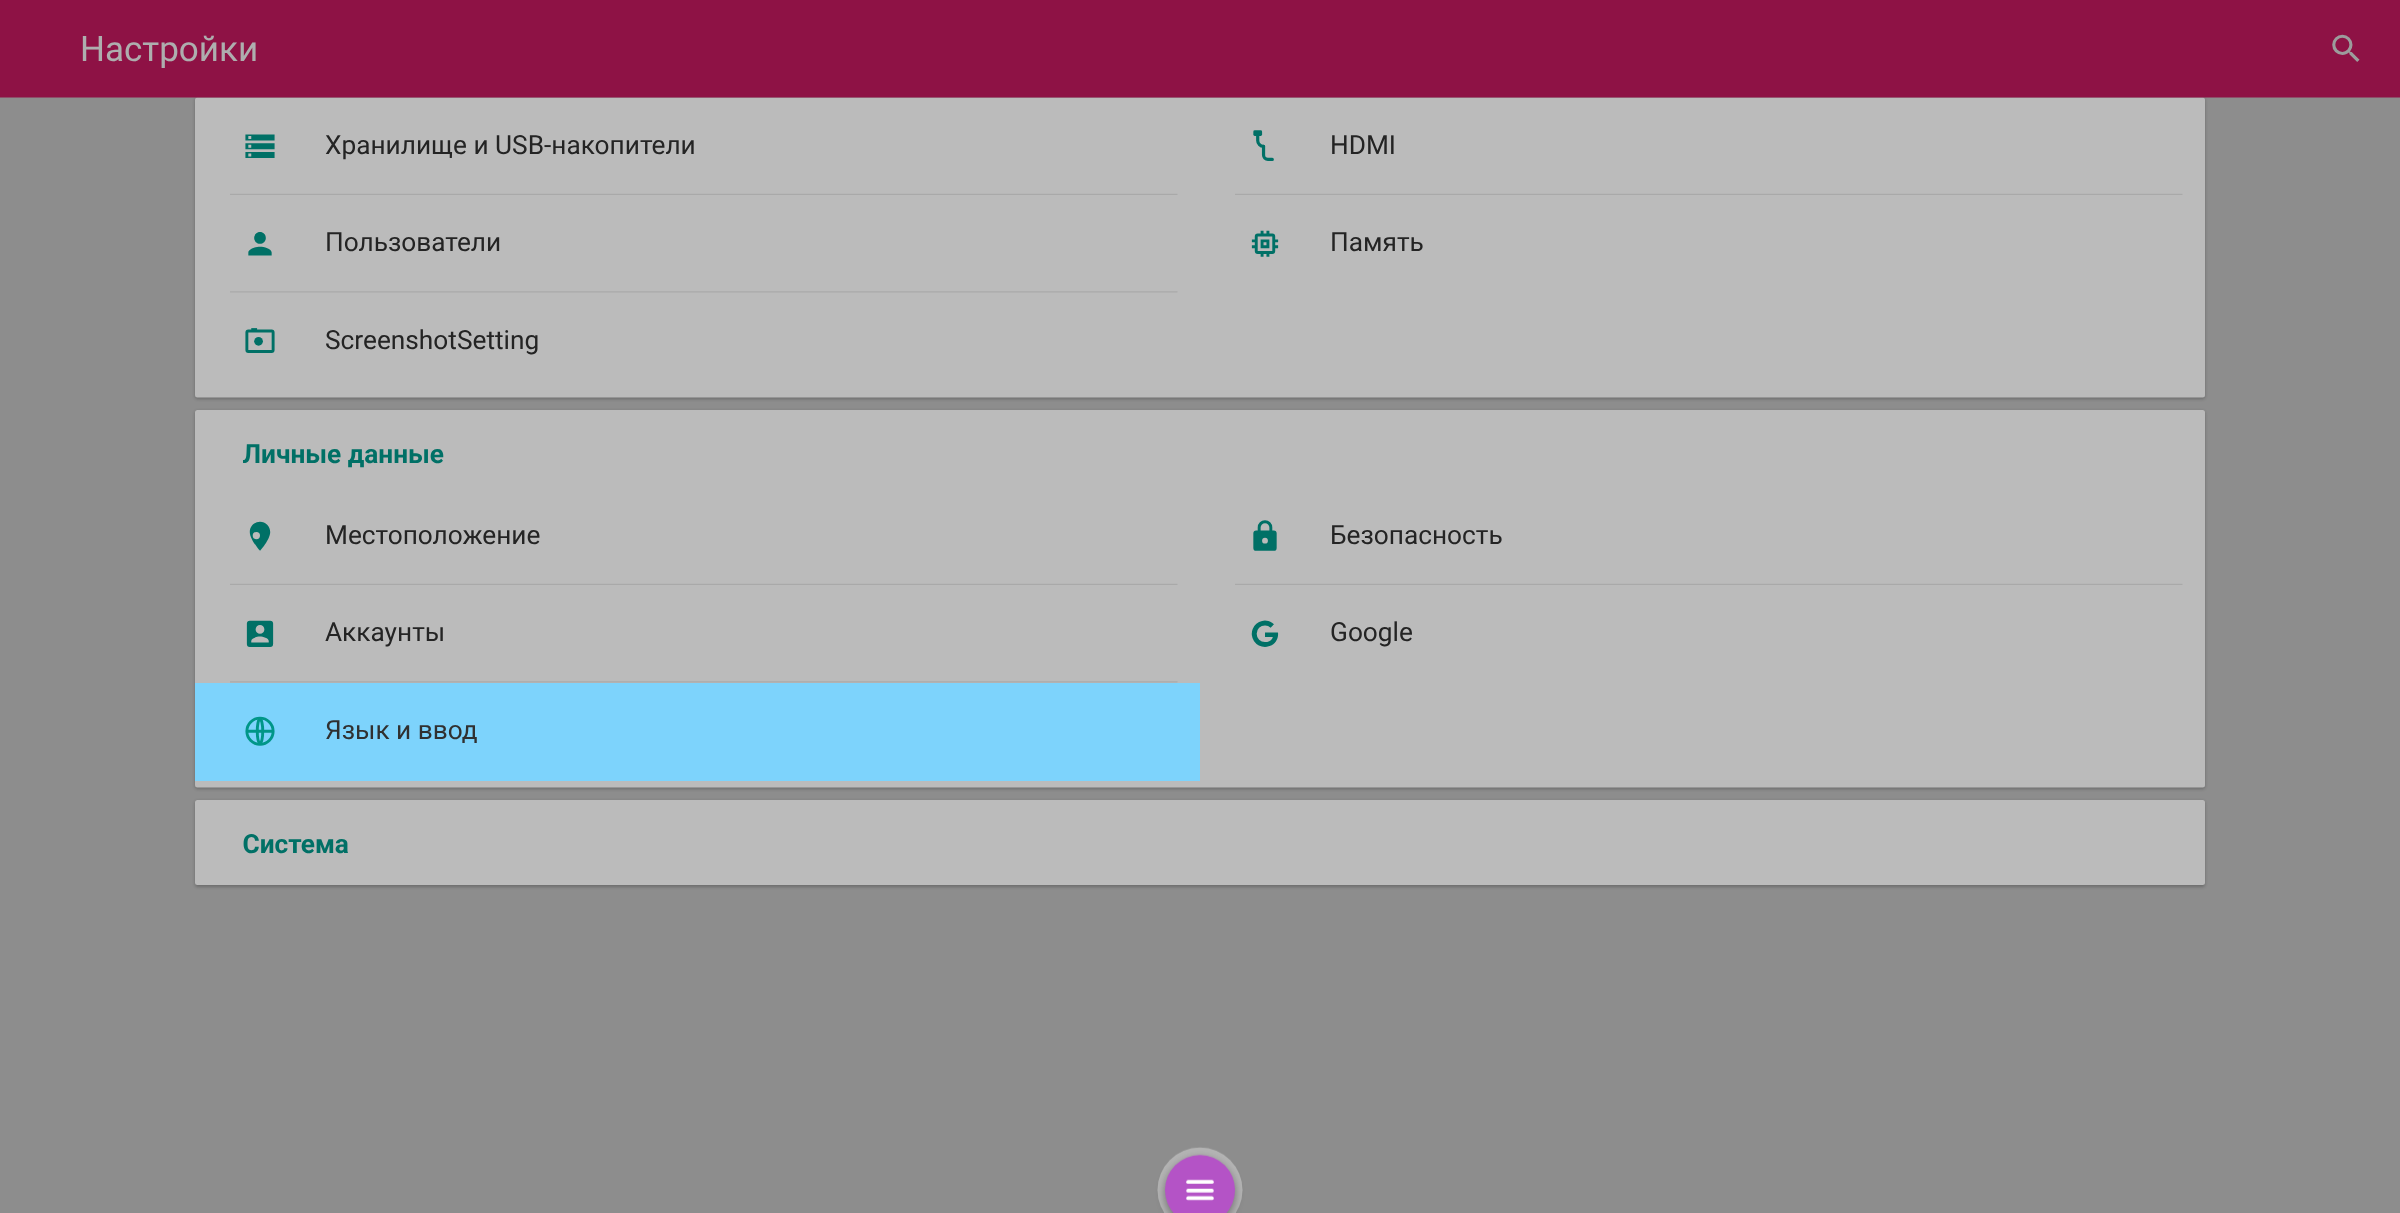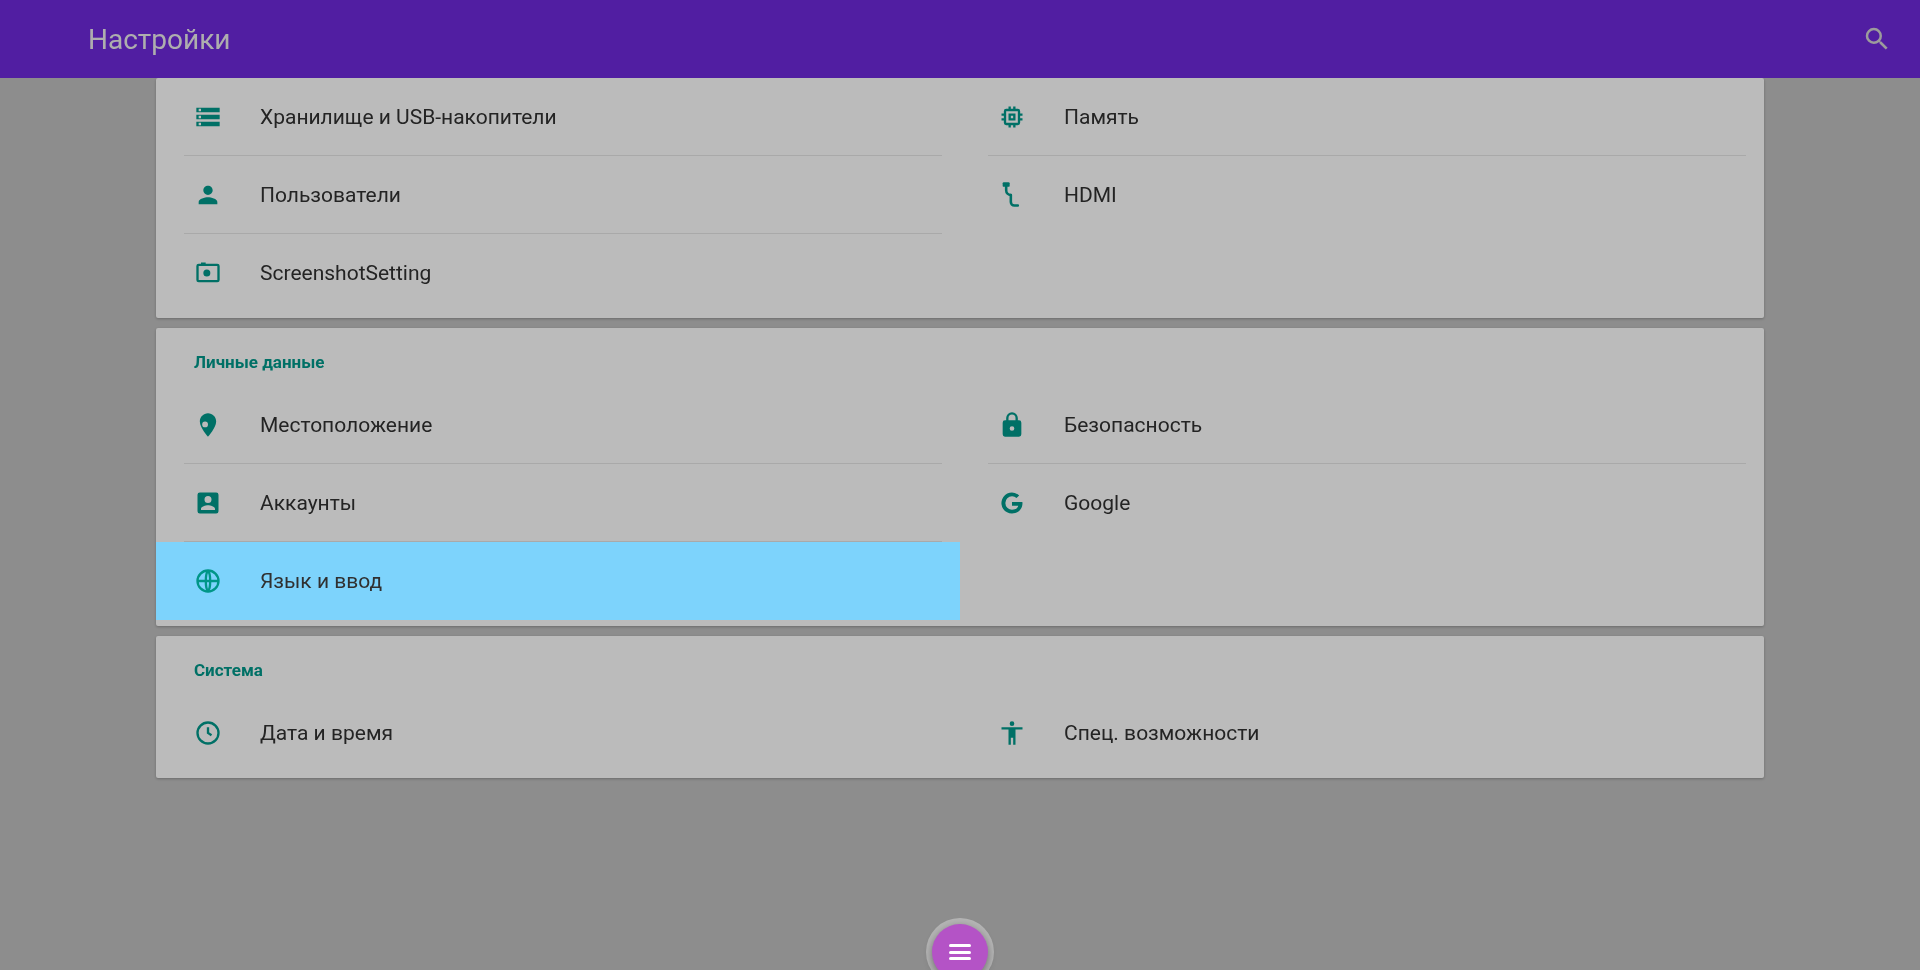--- a/index.html
+++ b/index.html
@@ -15,24 +15,24 @@
     position: fixed;
     inset: 0;
     background: rgba(0,0,0,0.25);
     pointer-events: none;
     z-index: 50;
   }
 
   .app-bar {
     position: relative;
     height: 78px;
-    background: #6d28d9;
+    background: #be185d;
     display: flex;
     align-items: center;
-    padding: 0 88px;
+    padding: 0 64px;
     z-index: 10;
     text-align: center;
   }
   .app-bar .title {
     color: #e9e9e9;
     font-size: 28px;
     font-weight: 400;
   }
   .app-bar .search {
     position: absolute;
@@ -55,21 +55,21 @@
   .card {
     background: #fafafa;
     border-radius: 2px;
     box-shadow: 0 1px 3px rgba(0,0,0,0.25);
     margin-bottom: 10px;
     padding-bottom: 6px;
   }
 
   .section-header {
     color: #009688;
-    font-size: 17px;
+    font-size: 21px;
     font-weight: 700;
     padding: 24px 28px 14px 38px;
   }
 
   .grid {
     display: flex;
   }
   .col {
     width: 50%;
   }
@@ -188,36 +188,36 @@
           <span class="label">ScreenshotSetting</span>
         </div>
 
       </div>
         </div>
       <div class="col">
           <div class="col-inner">
 
         <div class="row">
           <span class="icon">
-            <svg viewBox="0 0 24 24" fill="currentColor">
-                  <path d="M15 9H9v6h6V9zm-2 4h-2v-2h2v2zm8-2V9h-2V7a2 2 0 00-2-2h-2V3h-2v2h-2V3H9v2H7a2 2 0 00-2 2v2H3v2h2v2H3v2h2v2a2 2 0 002 2h2v2h2v-2h2v2h2v-2h2a2 2 0 002-2v-2h2v-2h-2v-2h2zm-4 6H7V7h10v10z"></path>
-                </svg>
-          </span>
-          <span class="label">Память</span>
-        </div>
-
-        <div class="row">
-          <span class="icon">
             <svg viewBox="0 0 24 24" fill="none" stroke="currentColor" stroke-width="2.2" stroke-linecap="round">
                   <path d="M7 3v5a4 4 0 004 4h0"></path>
                   <path d="M11 12v6a3 3 0 003 3h3"></path>
                   <rect x="4" y="1" width="6" height="4" rx="1" fill="currentColor" stroke="none"></rect>
                 </svg>
           </span>
           <span class="label">HDMI</span>
+        </div>
+
+        <div class="row">
+          <span class="icon">
+            <svg viewBox="0 0 24 24" fill="currentColor">
+                  <path d="M15 9H9v6h6V9zm-2 4h-2v-2h2v2zm8-2V9h-2V7a2 2 0 00-2-2h-2V3h-2v2h-2V3H9v2H7a2 2 0 00-2 2v2H3v2h2v2H3v2h2v2a2 2 0 002 2h2v2h2v-2h2v2h2v-2h2a2 2 0 002-2v-2h2v-2h-2v-2h2zm-4 6H7V7h10v10z"></path>
+                </svg>
+          </span>
+          <span class="label">Память</span>
         </div>
 
       </div>
         </div>
     </div>
   </div>
 
   <div class="card">
     <div class="section-header">Личные данные</div>
     <div class="grid">
@@ -276,51 +276,20 @@
         </div>
 
 
       </div>
         </div>
     </div>
   </div>
 
   <div class="card">
     <div class="section-header">Система</div>
-    <div class="grid">
-      <div class="col">
-          <div class="col-inner">
-
-        <div class="row">
-          <span class="icon">
-            <svg viewBox="0 0 24 24" fill="none" stroke="currentColor" stroke-width="2">
-                  <circle cx="12" cy="12" r="9"></circle>
-                  <path d="M12 7v5l3 2"></path>
-                </svg>
-          </span>
-          <span class="label">Дата и время</span>
-        </div>
-
-      </div>
-        </div>
-      <div class="col">
-          <div class="col-inner">
-
-        <div class="row">
-          <span class="icon">
-            <svg viewBox="0 0 24 24" fill="currentColor">
-                  <path d="M12 2a2 2 0 102 2 2 2 0 00-2-2zm9 5H3v2h6v13h2v-6h2v6h2V9h6V7z"></path>
-                </svg>
-          </span>
-          <span class="label">Спец. возможности</span>
-        </div>
-
-      </div>
-        </div>
-    </div>
   </div>
 
 </div>
 
 <div class="dim-overlay"></div>
 
 <div class="fab">
   <span>
     <span class="bars">
         <span></span>

